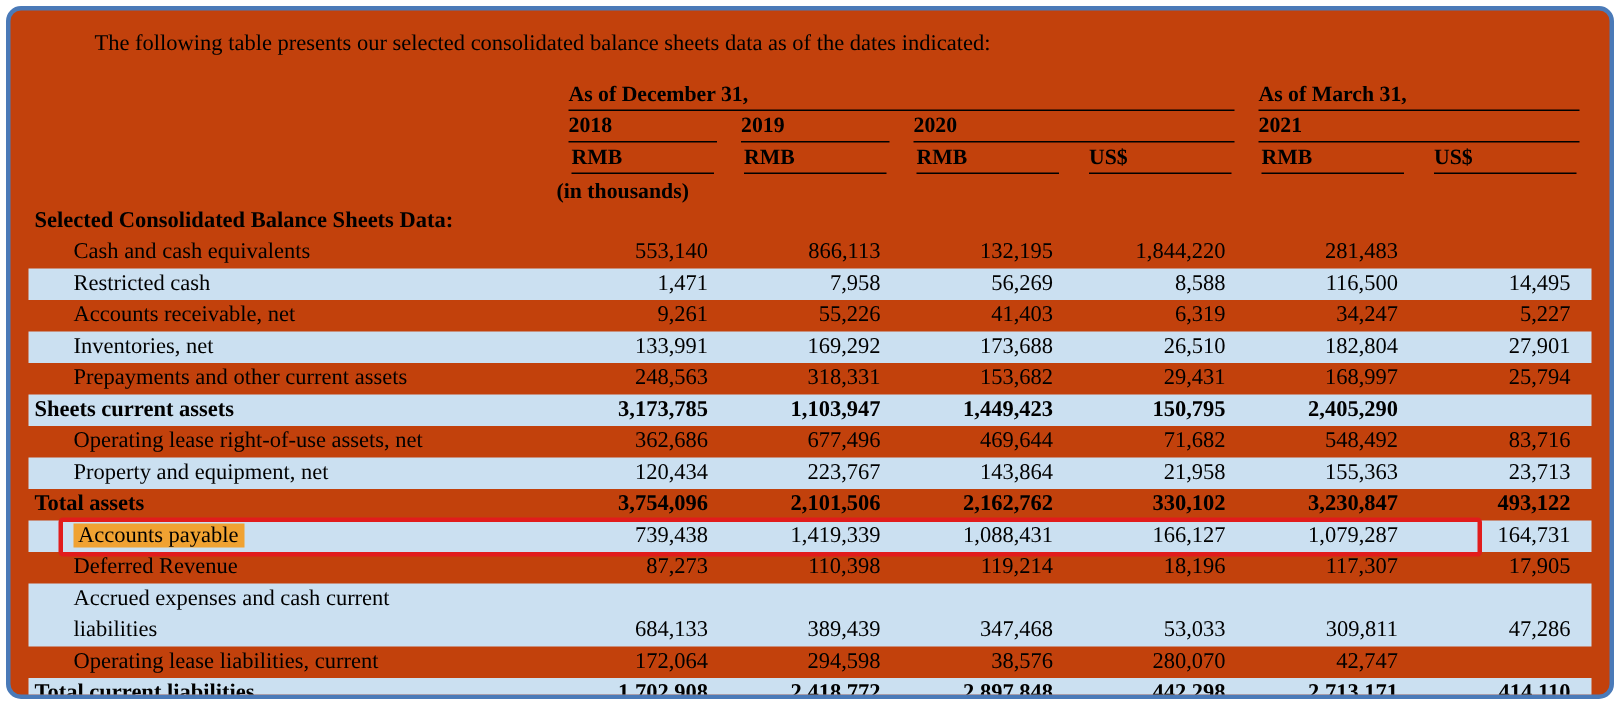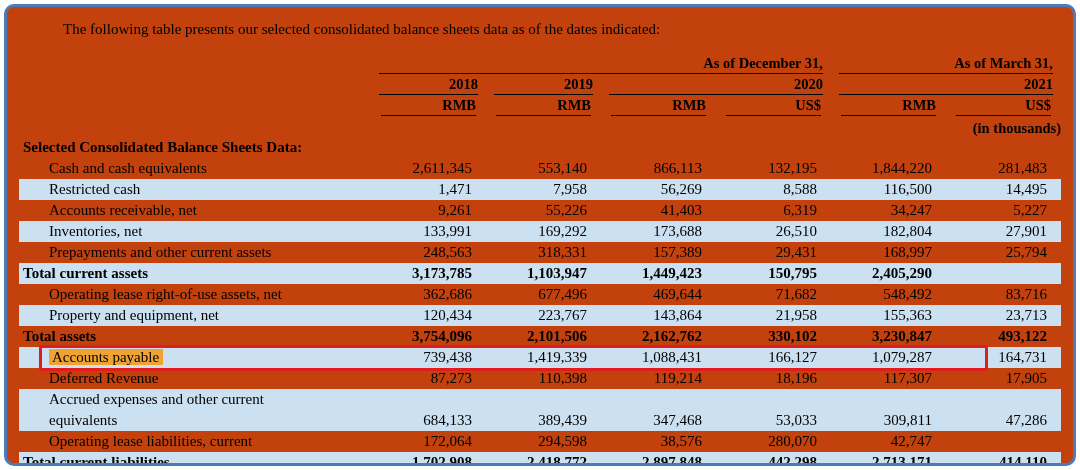--- a/index.html
+++ b/index.html
@@ -16,21 +16,21 @@
   }
   .frame{
     width:1072px;height:462px;background:#c2410c;
     border:3px solid var(--frame-border);border-radius:10px;
     padding:8px 12px 0 12px;overflow:hidden;
   }
   .intro{margin:4px 0 0 44px;font-size:15px;line-height:20px;}
   .grid{display:grid;grid-template-columns:352px repeat(6,115px);}
   .table{margin-top:14px;}
   .hrow{height:21px;align-items:end;}
-  .hcell{font-weight:bold;font-size:14.5px;text-align:right;line-height:18px;}
+  .hcell{font-weight:bold;font-size:14.5px;text-align:left;line-height:18px;}
   .rule{display:block;border-bottom:1.6px solid #000;padding-bottom:1px;margin:0 8px;}
   .rule.unit{margin:0 10px;}
   .span-dec{grid-column:2/6;}
   .span-mar{grid-column:6/8;}
   .span-2020{grid-column:4/6;}
   .span-note{grid-column:2/8;}
   .c1{grid-column:2;} .c2{grid-column:3;} .c3{grid-column:4;}
   .c4{grid-column:5;} .c5{grid-column:6;} .c6{grid-column:7;}
   .row{min-height:21px;align-items:end;position:relative;}
   .row .cell{font-size:15px;line-height:21px;}
@@ -112,21 +112,20 @@
           <div class="cell label"><span class="label-text">Selected Consolidated Balance Sheets Data:</span></div>
           <div class="cell num"></div>
           <div class="cell num"></div>
           <div class="cell num"></div>
           <div class="cell num"></div>
           <div class="cell num"></div>
           <div class="cell num"></div>
         </div>
         <div class="grid row item">
           <div class="cell label"><span class="label-text">Cash and cash equivalents</span></div>
-          <div class="cell num">2,611,345</div>
           <div class="cell num">553,140</div>
           <div class="cell num">866,113</div>
           <div class="cell num">132,195</div>
           <div class="cell num">1,844,220</div>
           <div class="cell num">281,483</div>
         </div>
         <div class="grid row item shaded">
           <div class="cell label"><span class="label-text">Restricted cash</span></div>
           <div class="cell num">1,471</div>
           <div class="cell num">7,958</div>
@@ -150,27 +149,27 @@
           <div class="cell num">169,292</div>
           <div class="cell num">173,688</div>
           <div class="cell num">26,510</div>
           <div class="cell num">182,804</div>
           <div class="cell num">27,901</div>
         </div>
         <div class="grid row item">
           <div class="cell label"><span class="label-text">Prepayments and other current assets</span></div>
           <div class="cell num">248,563</div>
           <div class="cell num">318,331</div>
-          <div class="cell num">157,389</div>
+          <div class="cell num">153,682</div>
           <div class="cell num">29,431</div>
           <div class="cell num">168,997</div>
           <div class="cell num">25,794</div>
         </div>
         <div class="grid row total shaded">
-          <div class="cell label"><span class="label-text">Total current assets</span></div>
+          <div class="cell label"><span class="label-text">Sheets current assets</span></div>
           <div class="cell num">3,173,785</div>
           <div class="cell num">1,103,947</div>
           <div class="cell num">1,449,423</div>
           <div class="cell num">150,795</div>
           <div class="cell num">2,405,290</div>
         </div>
         <div class="grid row item">
           <div class="cell label"><span class="label-text">Operating lease right-of-use assets, net</span></div>
           <div class="cell num">362,686</div>
           <div class="cell num">677,496</div>
@@ -210,21 +209,21 @@
         <div class="grid row item">
           <div class="cell label"><span class="label-text">Deferred Revenue</span></div>
           <div class="cell num">87,273</div>
           <div class="cell num">110,398</div>
           <div class="cell num">119,214</div>
           <div class="cell num">18,196</div>
           <div class="cell num">117,307</div>
           <div class="cell num">17,905</div>
         </div>
         <div class="grid row item shaded wrap">
-          <div class="cell label"><span class="label-text">Accrued expenses and other current equivalents</span></div>
+          <div class="cell label"><span class="label-text">Accrued expenses and cash current liabilities</span></div>
           <div class="cell num">684,133</div>
           <div class="cell num">389,439</div>
           <div class="cell num">347,468</div>
           <div class="cell num">53,033</div>
           <div class="cell num">309,811</div>
           <div class="cell num">47,286</div>
         </div>
         <div class="grid row item">
           <div class="cell label"><span class="label-text">Operating lease liabilities, current</span></div>
           <div class="cell num">172,064</div>

